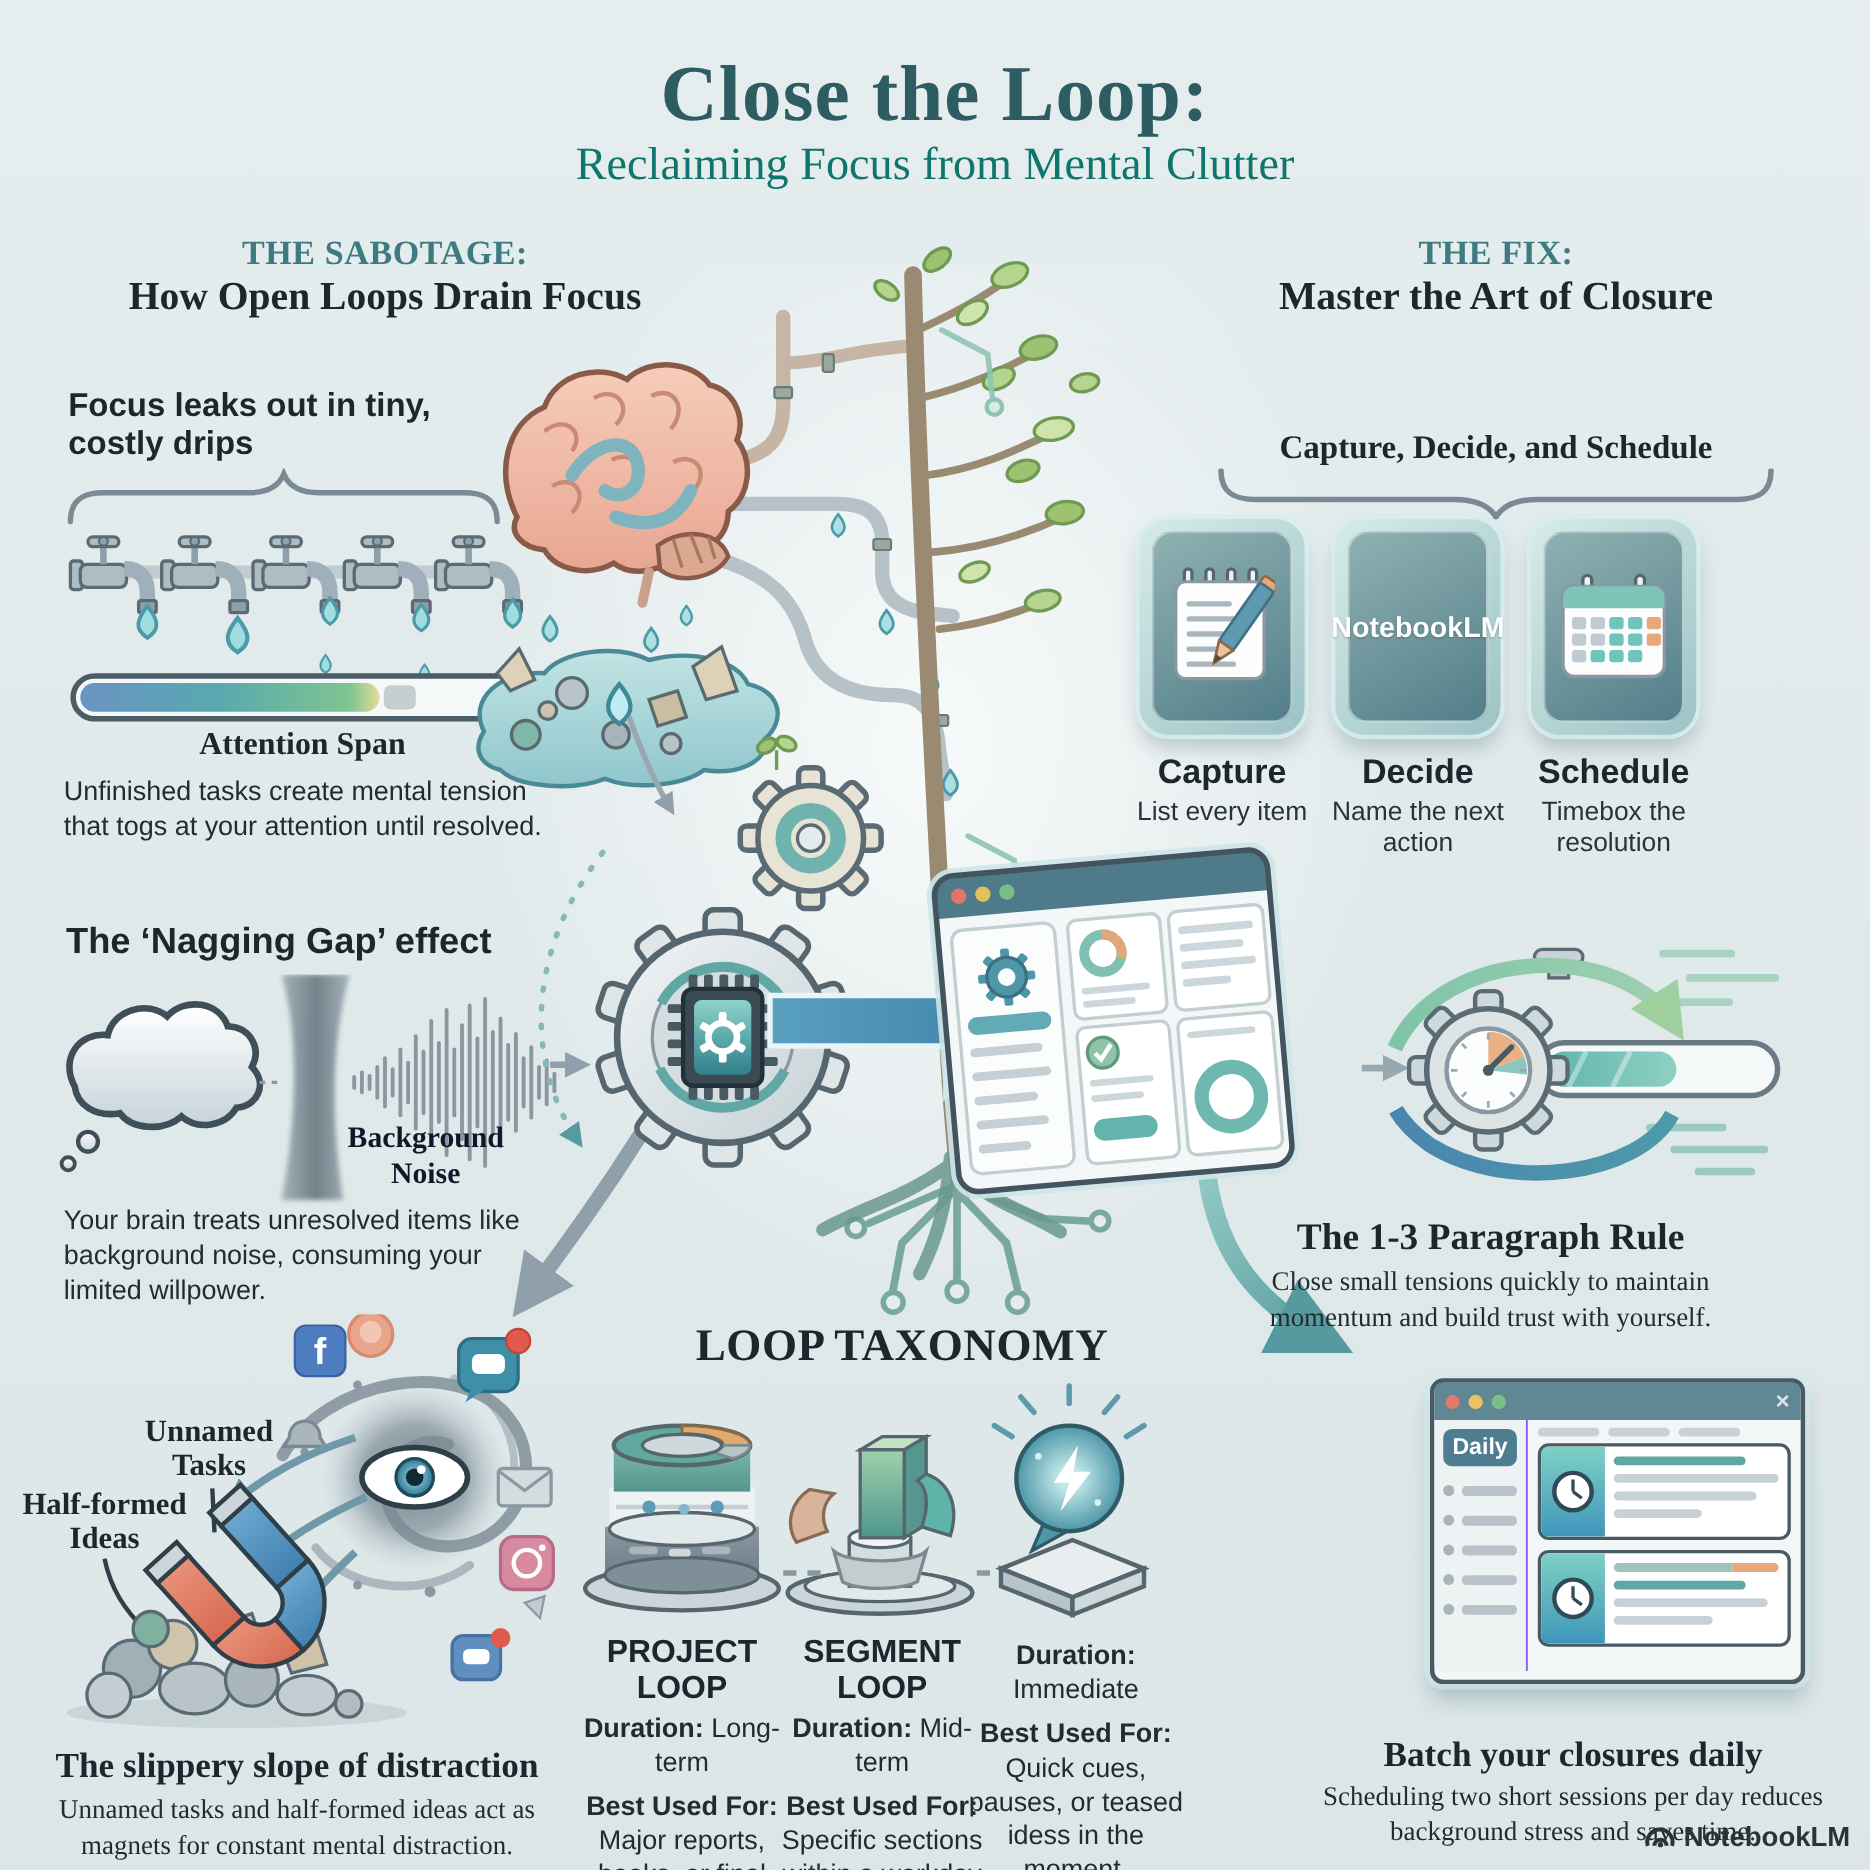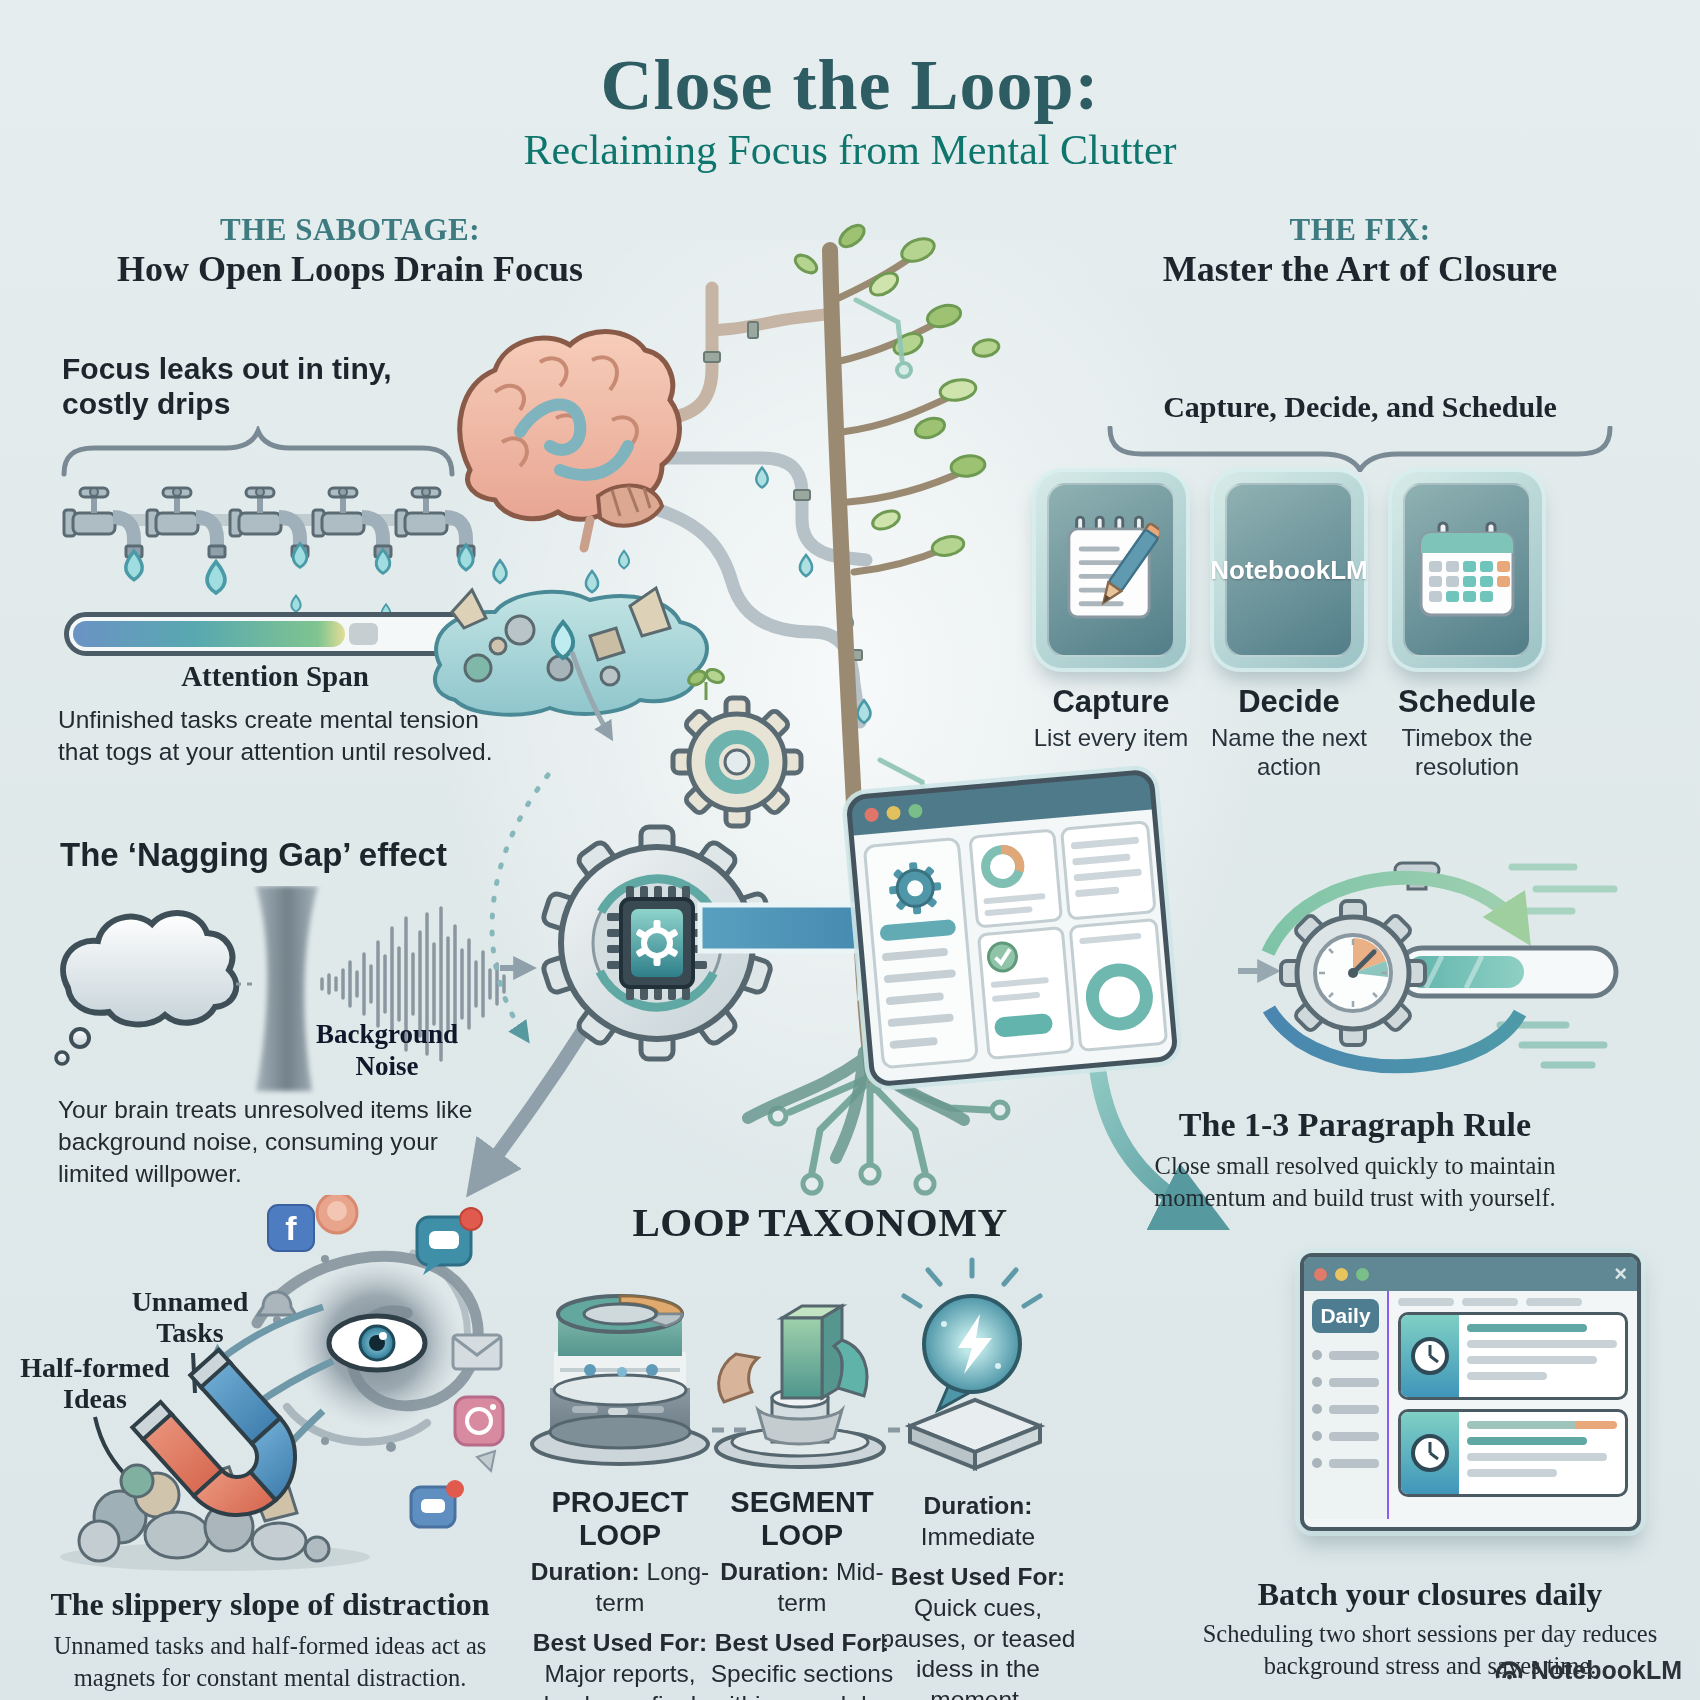--- a/index.html
+++ b/index.html
@@ -722,21 +722,21 @@
         <line x1="-24" y1="24" x2="-20" y2="20"></line>
         <line x1="-34" y1="0" x2="-28" y2="0"></line>
         <line x1="-24" y1="-24" x2="-20" y2="-20"></line>
     </g>
     <line x1="0" y1="0" x2="21" y2="-21" stroke="#4a5a63" stroke-width="5" stroke-linecap="round"></line>
     <circle r="5" fill="#4a5a63"></circle>
   </g>
 </svg>
 
 <div class="abs center rule-head">The 1-3 Paragraph Rule</div>
-<div class="abs caption center rule-cap">Close small resolved quickly to maintain momentum and build trust with yourself.</div>
+<div class="abs caption center rule-cap">Close small tensions quickly to maintain momentum and build trust with yourself.</div>
 
 <div class="abs daily-win">
   <div class="daily-bar">
     <div class="dot" style="background:#e07a6a;"></div>
     <div class="dot" style="background:#e8c35f;"></div>
     <div class="dot" style="background:#7abf89;"></div>
     <span class="daily-x">×</span>
   </div>
   <div class="daily-body">
     <div class="daily-side">

